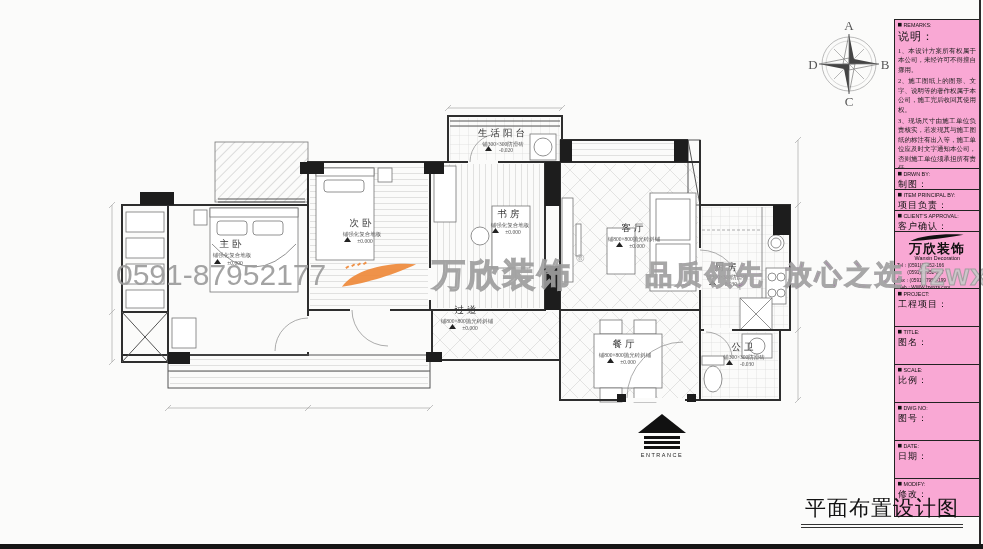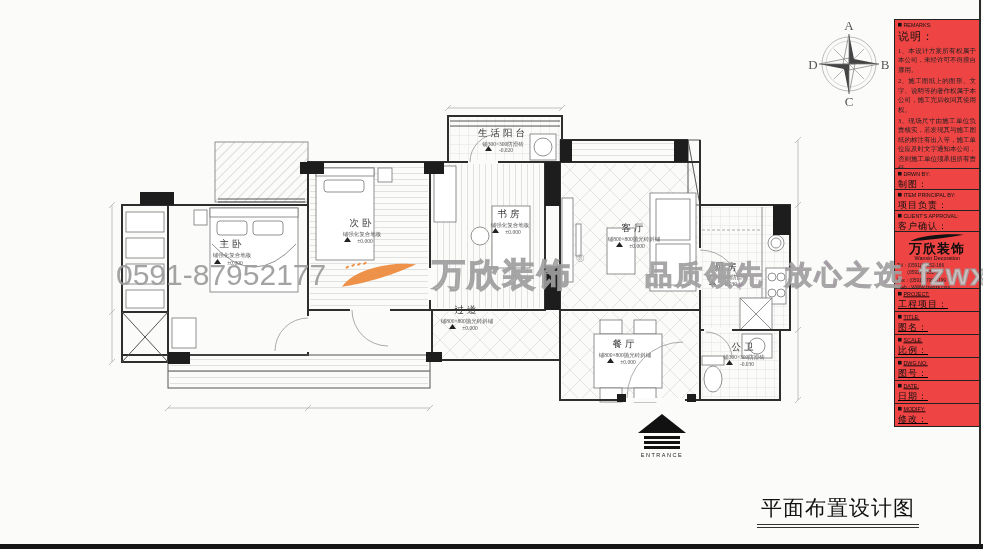--- a/index.html
+++ b/index.html
@@ -37,44 +37,44 @@
     -webkit-text-stroke:1.2px #9e9e9e;letter-spacing:2px;
     font-family:"Liberation Serif","DejaVu Serif",serif;}
   .wm-reg{font-size:11px;color:#a8a8a8;align-self:flex-start;margin:2px 0 0 -10px;}
   .wm-slogan{font-size:27px;font-weight:bold;color:#a21caf;
     -webkit-text-stroke:1.1px #a0a0a0;letter-spacing:3px;
     font-family:"Liberation Serif","DejaVu Serif",serif;margin-left:47px;}
   .wm-site{font-size:30px;font-weight:bold;color:#c9c9c9;
     -webkit-text-stroke:1.1px #9e9e9e;letter-spacing:1px;}
   
   .titleblock{position:absolute;left:894px;top:20px;width:86px;z-index:4;}
-  .tb-box{border:1px solid #222;background:#ef4444;margin-top:-1px;
+  .tb-box{border:1px solid #222;background:#f9a8d4;margin-top:-1px;
           padding:2px 3px;box-sizing:border-box;overflow:hidden;}
   .tb-en{font-size:6px;color:#111;display:flex;align-items:center;gap:2px;
          transform:scale(.9);transform-origin:left top;white-space:nowrap;}
   .sq{display:inline-block;width:4px;height:4px;background:#111;flex:0 0 auto;}
   .tb-cn{font-size:9px;color:#111;letter-spacing:1px;margin-top:1px;
          font-family:"Liberation Serif","DejaVu Serif",serif;}
   .tb-cn.big{font-size:11px;margin:1px 0 2px;}
   .tb-notes{height:150px;}
   .tb-notes p{margin:0 0 2px;font-size:6.5px;line-height:1.45;color:#222;
       text-align:justify;font-family:"Liberation Serif","DejaVu Serif",serif;}
   .tb-field{height:22px;}
-  .tb-field2{height:24px;text-decoration:underline;}
+  .tb-field2{height:39px;}
   .tb-company{height:58px;padding:1px 2px;}
   .co-logo{display:flex;flex-direction:column;align-items:center;}
   .co-swoosh{width:56px;height:9px;}
   .co-brand{font-size:13px;font-weight:bold;color:#0d0d0d;letter-spacing:1px;
       line-height:1;font-family:"Liberation Serif","DejaVu Serif",serif;}
   .co-brand-en{font-size:6px;color:#111;transform:scale(.9);transform-origin:center top;}
   .co-contact{font-size:5.5px;color:#222;line-height:1.5;
       transform:scale(.86);transform-origin:left top;white-space:nowrap;margin-top:1px;}
   
   .caption{
-    position:absolute;left:757px;top:494px;z-index:5;
+    position:absolute;left:801px;top:494px;z-index:5;
     font-size:21px;letter-spacing:1px;color:#111;
     font-family:"Liberation Serif","DejaVu Serif",serif;
     border-bottom:4px double #333;padding:0 4px 2px;
   }
   .frame-bottom{position:absolute;left:0;bottom:0;width:983px;height:5px;background:#151515;z-index:7;}
   .frame-right{position:absolute;left:979px;top:0;width:2px;height:549px;background:#2a2a2a;z-index:7;}
 </style>
 </head>
 <body>
 

